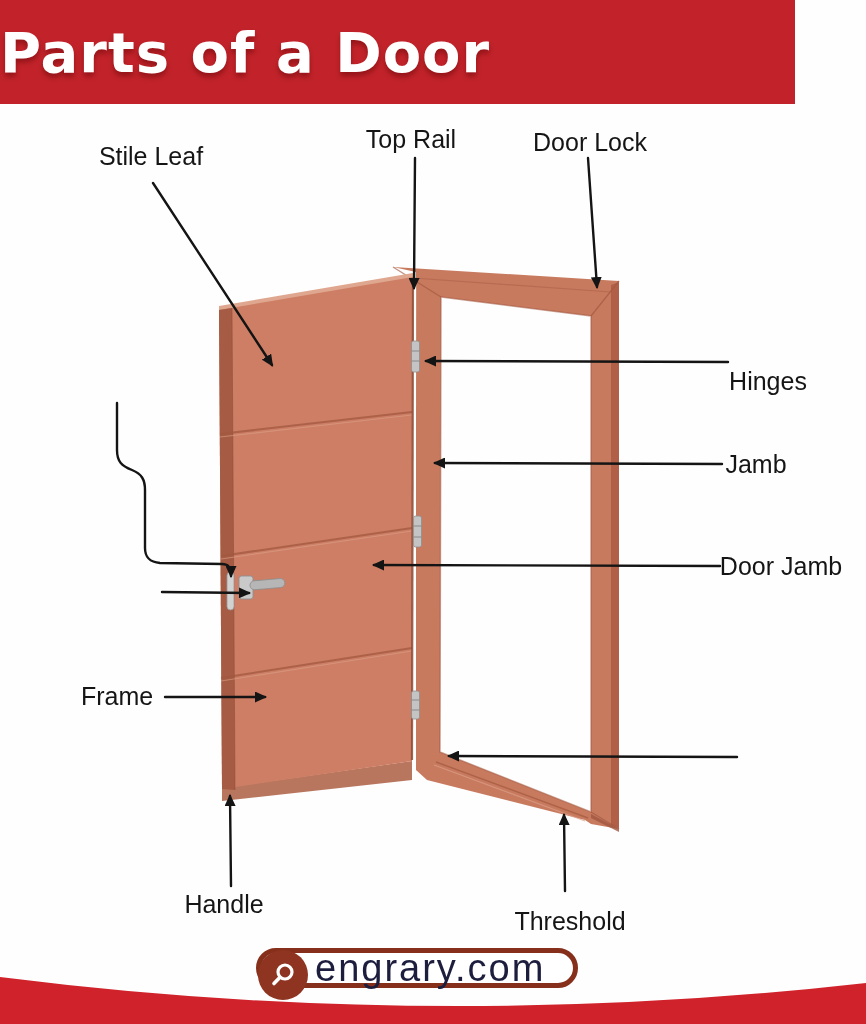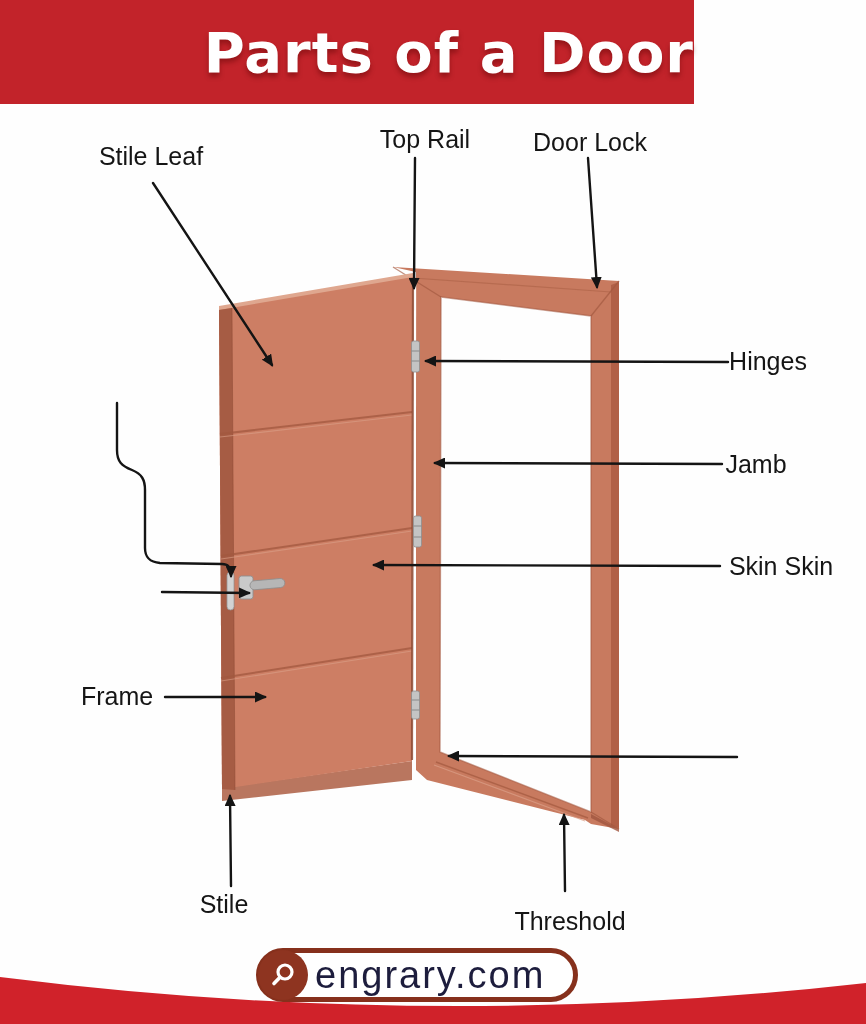--- a/index.html
+++ b/index.html
@@ -1,42 +1,42 @@
 <!DOCTYPE html>
 <html><head>
 <meta charset="utf-8">
 <style>
   html,body{margin:0;padding:0;background:#ffffff;}
   .page{position:relative;width:866px;height:1024px;background:#fefefe;overflow:hidden;
         font-family:"Liberation Sans",sans-serif;}
   
-  .banner{position:absolute;left:0;top:0;width:694px;height:104px;background:#c2232a;
-          display:flex;align-items:center;justify-content:flex-end;}
+  .banner{position:absolute;left:0;top:0;width:795px;height:104px;background:#c2232a;
+          display:flex;align-items:center;justify-content:flex-start;}
   .banner h1{margin:0;font-family:"DejaVu Sans",sans-serif;font-weight:800;
              font-size:56px;color:#ffffff;letter-spacing:1px;
              text-shadow:0 4px 5px rgba(90,5,5,.45);}
   
   svg.diagram{position:absolute;left:0;top:0;width:866px;height:1024px;}
   
   .lbl{position:absolute;transform:translate(-50%,-50%);white-space:nowrap;
        font-size:25px;color:#151515;line-height:1.1;}
   .lbl-door-leaf{left:151px;top:157px}
-  .lbl-top-rail{left:425px;top:140px}
+  .lbl-top-rail{left:411px;top:140px}
   .lbl-door-frame{left:590px;top:143px}
-  .lbl-hinges{left:768px;top:362px}
+  .lbl-hinges{left:768px;top:382px}
   .lbl-jamb{left:756px;top:465px}
   .lbl-door-skin{left:781px;top:567px}
   .lbl-lock-cylinder{left:107px;top:382px}
   .lbl-door-handle{left:84px;top:592px}
   .lbl-panels{left:117px;top:697px}
   .lbl-bottom-rail{left:794px;top:757px}
   .lbl-stile{left:224px;top:905px}
   .lbl-threshold{left:570px;top:922px}
   
-  .logo-pill{position:absolute;left:256px;top:948px;height:54px;box-sizing:border-box;
+  .logo-pill{position:absolute;left:256px;top:948px;height:40px;box-sizing:border-box;
              border:5px solid #86301c;border-radius:30px;background:#ffffff;
              display:flex;align-items:center;padding:0 28px 0 54px;z-index:5;}
   .logo-badge{position:absolute;left:-3px;top:-3px;width:50px;height:50px;border-radius:50%;
               background:#8e3420;display:flex;align-items:center;justify-content:center;}
   .logo-text{font-size:38px;font-weight:500;letter-spacing:2px;color:#1d1d3d;}
 </style>
 </head>
 <body>
 
 <div class="page">
@@ -110,23 +110,23 @@
     </g>
 
     <path d="M0,977 Q433,1032 866,983 L866,1024 L0,1024 Z" fill="#d0222a"></path>
   </svg>
 
   <div class="lbl lbl-door-leaf">Stile Leaf</div>
   <div class="lbl lbl-top-rail">Top Rail</div>
   <div class="lbl lbl-door-frame">Door Lock</div>
   <div class="lbl lbl-hinges">Hinges</div>
   <div class="lbl lbl-jamb">Jamb</div>
-  <div class="lbl lbl-door-skin">Skin Skin</div>
+  <div class="lbl lbl-door-skin">Door Jamb</div>
   <div class="lbl lbl-panels">Frame</div>
-  <div class="lbl lbl-stile">Stile</div>
+  <div class="lbl lbl-stile">Handle</div>
   <div class="lbl lbl-threshold">Threshold</div>
 
   <div class="logo-pill">
     <span class="logo-badge">
       <svg width="28" height="28" viewBox="0 0 28 28">
         <circle cx="16" cy="11" r="7" fill="none" stroke="#ffffff" stroke-width="3.2"></circle>
         <line x1="10.8" y1="16.5" x2="5" y2="22.5" stroke="#ffffff" stroke-width="3.6" stroke-linecap="round"></line>
       </svg>
     </span>
     <span class="logo-text">engrary.com</span>

